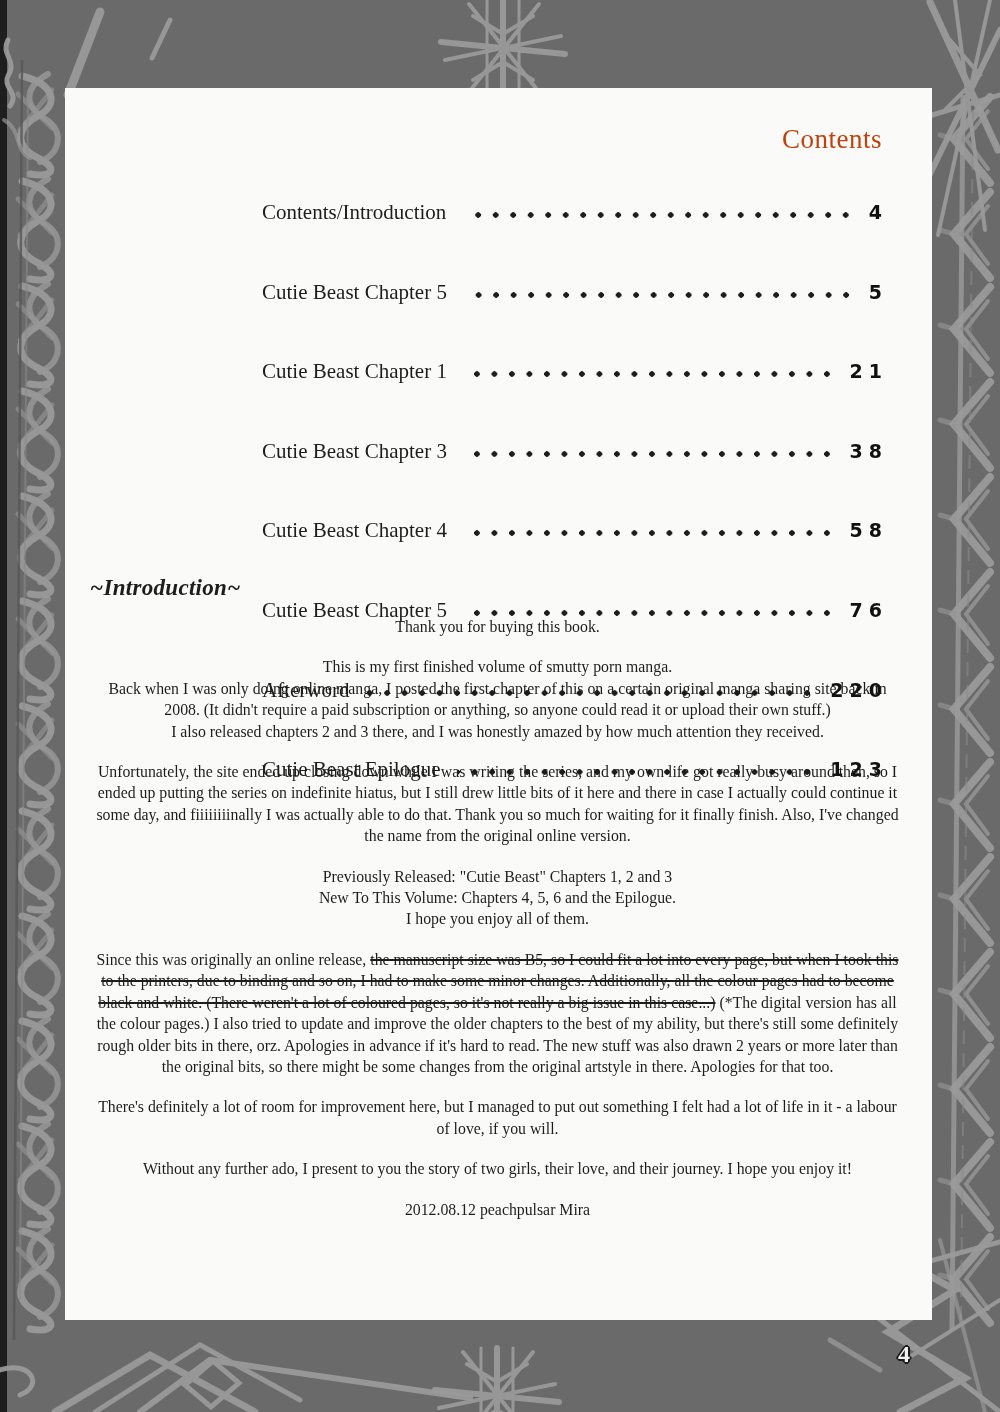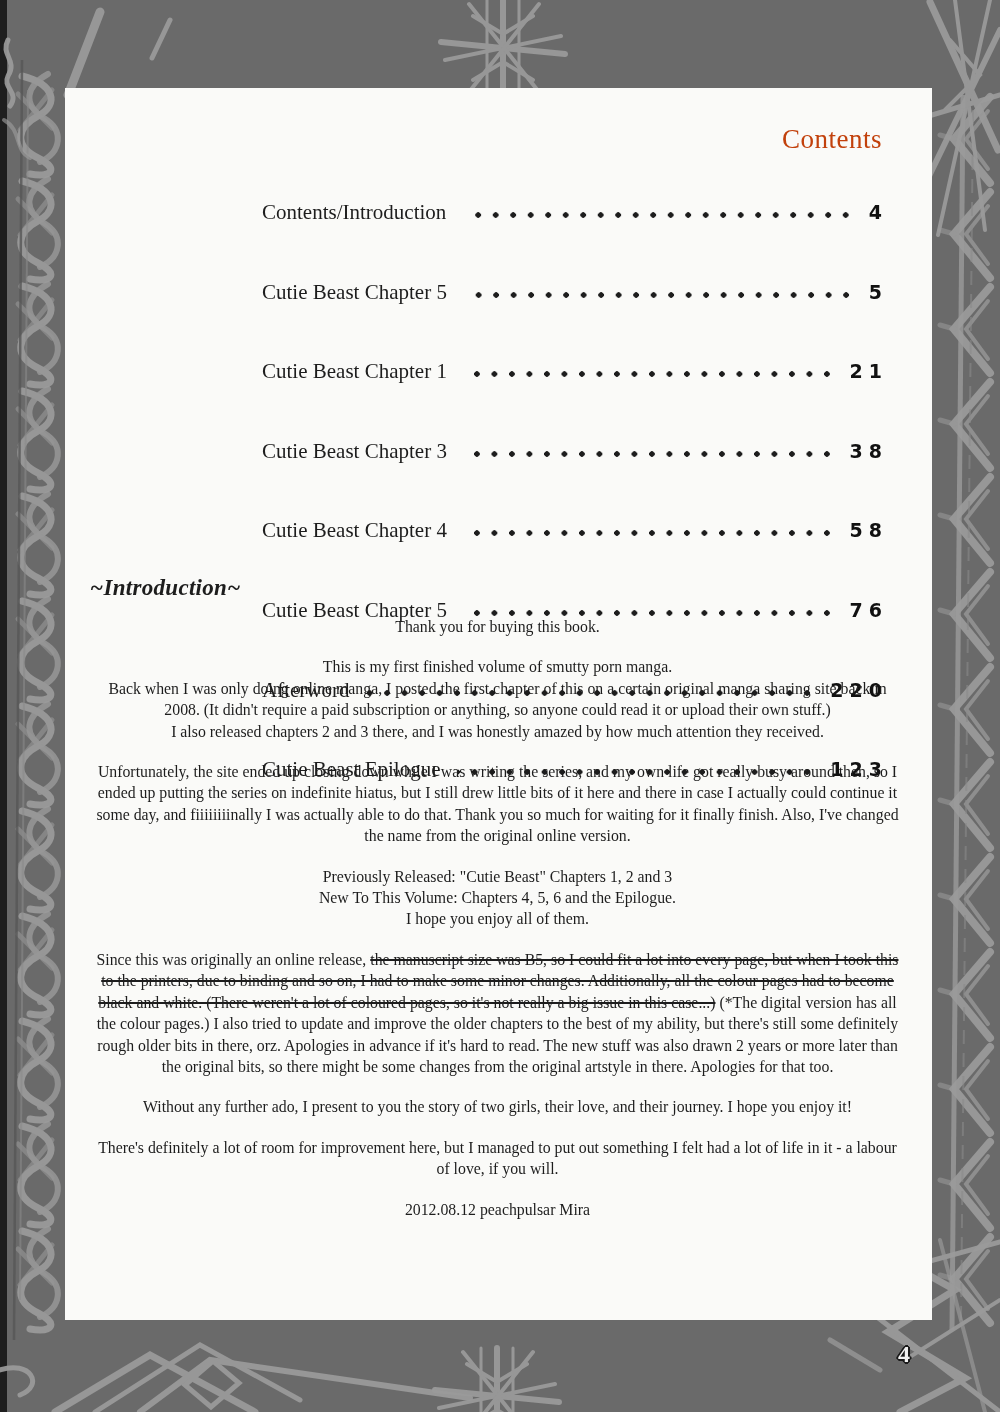--- a/index.html
+++ b/index.html
@@ -199,22 +199,22 @@
 I also released chapters 2 and 3 there, and I was honestly amazed by how much attention they received.</p>
 
       <p>Unfortunately, the site ended up closing down while I was writing the series, and my own life got really busy around then, so I ended up putting the series on indefinite hiatus, but I still drew little bits of it here and there in case I actually could continue it some day, and fiiiiiiiinally I was actually able to do that. Thank you so much for waiting for it finally finish. Also, I've changed the name from the original online version.</p>
 
       <p>Previously Released: "Cutie Beast" Chapters 1, 2 and 3
 New To This Volume: Chapters 4, 5, 6 and the Epilogue.
 I hope you enjoy all of them.</p>
 
       <p><span>Since this was originally an online release, </span><span class="struck">the manuscript size was B5, so I could fit a lot into every page, but when I took this to the printers, due to binding and so on, I had to make some minor changes. Additionally, all the colour pages had to become black and white. (There weren't a lot of coloured pages, so it's not really a big issue in this case...)</span><span> (*The digital version has all the colour pages.) I also tried to update and improve the older chapters to the best of my ability, but there's still some definitely rough older bits in there, orz. Apologies in advance if it's hard to read. The new stuff was also drawn 2 years or more later than the original bits, so there might be some changes from the original artstyle in there. Apologies for that too.</span></p>
 
+      <p>There's definitely a lot of room for improvement here, but I managed to put out something I felt had a lot of life in it - a labour of love, if you will.</p>
+
       <p>Without any further ado, I present to you the story of two girls, their love, and their journey. I hope you enjoy it!</p>
-
-      <p>There's definitely a lot of room for improvement here, but I managed to put out something I felt had a lot of life in it - a labour of love, if you will.</p>
 
       <p class="signature">2012.08.12 peachpulsar Mira</p>
     </div>
   </div>
 
   <div class="folio">4</div>
 </div>
 
 </body></html>

